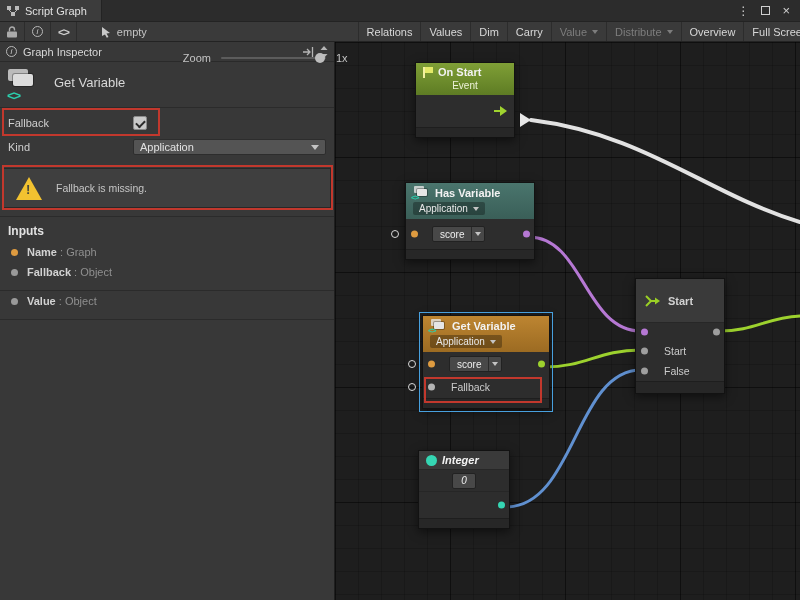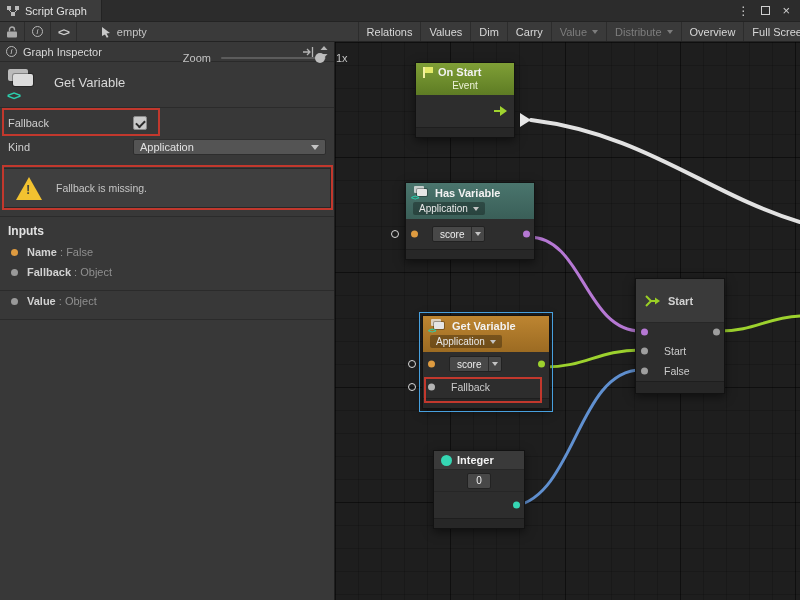--- a/index.html
+++ b/index.html
@@ -216,21 +216,21 @@
 
   <div class="warnbox">
     <span class="warn-tri"></span>
     <span>Fallback is missing.</span>
   </div>
 
   <hr class="div">
   <div class="heading">Inputs</div>
   <div class="port-row">
     <span class="pdot" style="background:#de9b40;"></span>
-    <span><span class="pname">Name</span> <span class="ptype">: False</span></span>
+    <span><span class="pname">Name</span> <span class="ptype">: Graph</span></span>
   </div>
   <div class="port-row">
     <span class="pdot" style="background:#9a9a9a;"></span>
     <span><span class="pname">Fallback</span> <span class="ptype">: Object</span></span>
   </div>
   <hr class="div">
   <div class="port-row">
     <span class="pdot" style="background:#9a9a9a;"></span>
     <span><span class="pname">Value</span> <span class="ptype">: Object</span></span>
   </div>
@@ -345,21 +345,21 @@
       <span class="dot abs-l" style="background:#9e9e9e;"></span>
       <span class="plabel">Start</span>
     </div>
     <div class="body-row" style="height:20px;">
       <span class="dot abs-l" style="background:#9e9e9e;"></span>
       <span class="plabel">False</span>
     </div>
     <div class="foot" style="height:12px;"></div>
   </div>
 
-  <div class="node" style="left:98px; top:408px; width:92px;">
+  <div class="node" style="left:83px; top:408px; width:92px;font-style:italic;">
     <div class="hdr hdr-dark">
       <div class="hdr-row">
         <span class="int-circle"></span>
         <span>Integer</span>
       </div>
     </div>
     <div class="body-row" style="height:22px; border-bottom:1px solid #262626;">
       <span class="field" style="margin:0 auto; min-width:24px; justify-content:center;">
         <span class="fl">0</span>
       </span>

